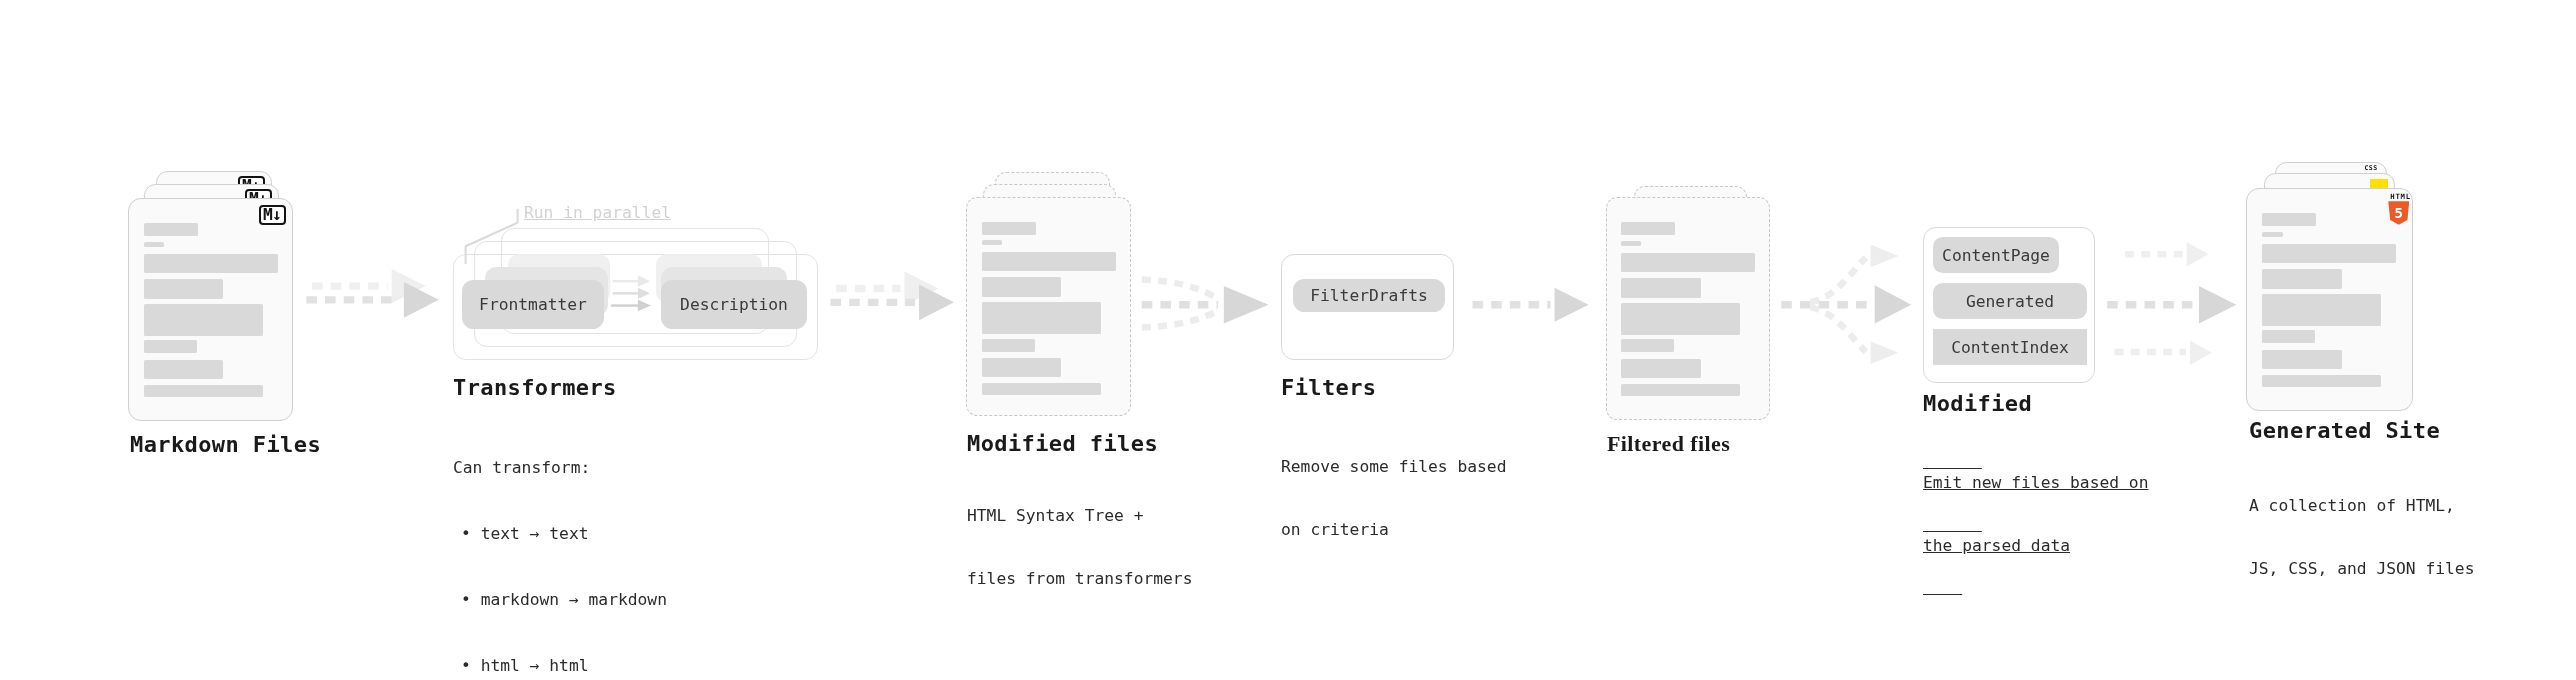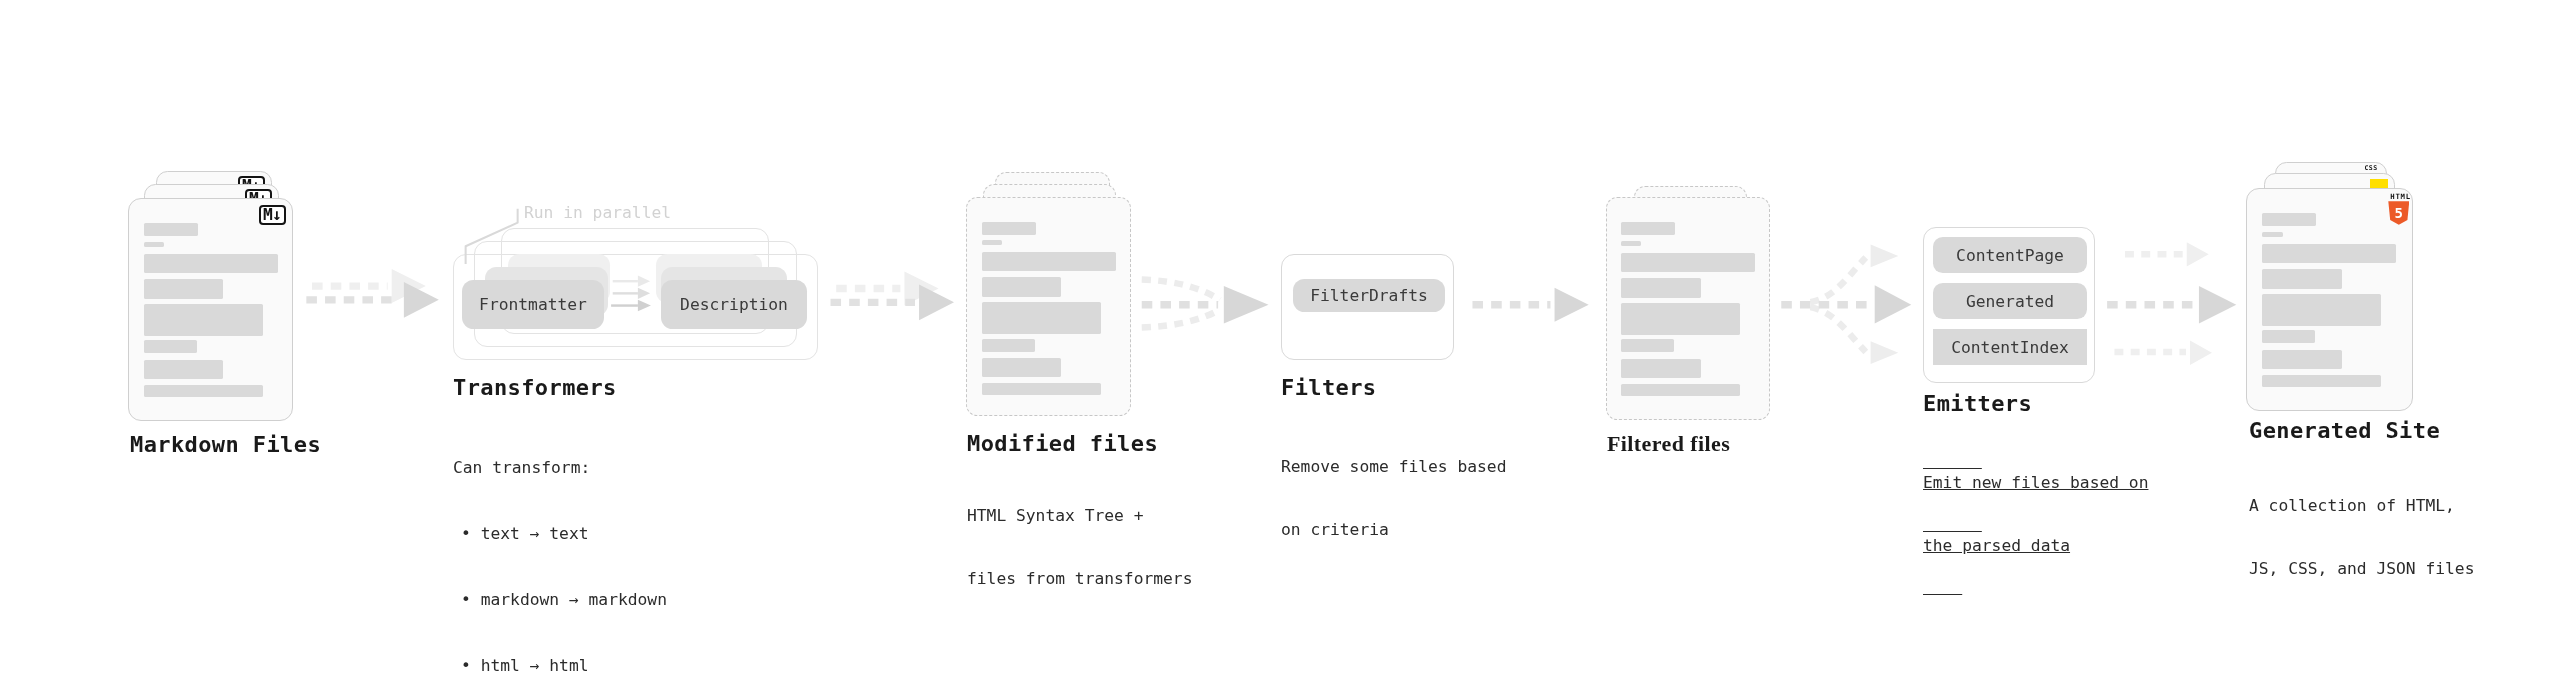--- a/index.html
+++ b/index.html
@@ -24,21 +24,21 @@
   .obox.solidbox{border-color:#d9d9d9;background:#ffffff;}
   
   .pill{position:absolute;background:#d9d9d9;border-radius:11.4px;display:flex;align-items:center;justify-content:center;
     font-size:16.3px;color:#3a3a3a;white-space:pre;}
   .ghost{position:absolute;border-radius:11.4px;}
   .g1{background:#e5e5e5;}
   .g2{background:#f0f0f0;}
   
   .stage-label{position:absolute;font-size:22px;font-weight:bold;color:#1a1a1a;white-space:pre;letter-spacing:0.4px;}
   .stage-desc{position:absolute;font-size:16.3px;color:#2b2b2b;line-height:21px;white-space:pre;}
-  .note{position:absolute;font-size:16.3px;color:#d2d2d2;white-space:pre;}
+  .note{position:absolute;font-size:16.3px;color:#d2d2d2;white-space:pre;text-decoration:underline;}
   .bullets{position:absolute;font-size:16.3px;color:#2b2b2b;line-height:22px;white-space:pre;}
   .bullets .ind{margin-left:8.1px;}
   
   .badge-js{position:absolute;background:#ffdf00;}
   .badge-css{position:absolute;text-align:center;}
   .badge-css .t{font-size:6.5px;font-weight:bold;color:#111;line-height:6.5px;letter-spacing:0.4px;}
   .badge-css .u{height:2.4px;background:#2965f1;margin-top:0.8px;}
   .badge-html{position:absolute;text-align:center;width:24.4px;}
   .badge-html .t{font-size:7.3px;font-weight:bold;color:#111;line-height:7.3px;letter-spacing:0.8px;}
   .shield{width:21px;height:23.6px;margin:0.8px auto 0;background:#ec5a28;
@@ -137,24 +137,24 @@
       <div class="bar" style="left:14px;top:105px;width:119px;height:32px"></div>
       <div class="bar" style="left:14px;top:141px;width:53px;height:13px"></div>
       <div class="bar" style="left:14px;top:161px;width:80px;height:18.7px"></div>
       <div class="bar" style="left:14px;top:186px;width:119px;height:12.2px"></div>
     </div>
     <div class="stage-label" style="left:1607px;top:431px;font-family:Liberation Serif, serif;">Filtered files</div>
   </div>
 
   <div>
     <div class="obox solidbox" style="left:1923px;top:227px;width:172px;height:156px;"></div>
-    <div class="pill" style="left:1933px;top:237px;width:154px;height:36px;border-radius:9.8px;">ContentPage</div>
+    <div class="pill" style="left:1933px;top:237px;width:126px;height:36px;border-radius:9.8px;">ContentPage</div>
     <div class="pill" style="left:1933px;top:283px;width:154px;height:36px;border-radius:9.8px;">Generated</div>
     <div class="pill" style="left:1933px;top:329px;width:154px;height:36px;border-radius:0;">ContentIndex</div>
-    <div class="stage-label" style="left:1923px;top:391px;">Emitters</div>
+    <div class="stage-label" style="left:1923px;top:391px;">Modified</div>
     <div class="stage-desc" style="left:1923px;top:430px;text-decoration:underline;">
       <div>Emit new files based on</div>
       <div>the parsed data</div>
     </div>
   </div>
 
   <div>
     <div class="card back" style="left:2275px;top:162px;width:112px;height:49px;">
       <div class="badge-css" style="right:7.3px;top:2.4px;width:15.4px;">
         <div class="t">CSS</div>

